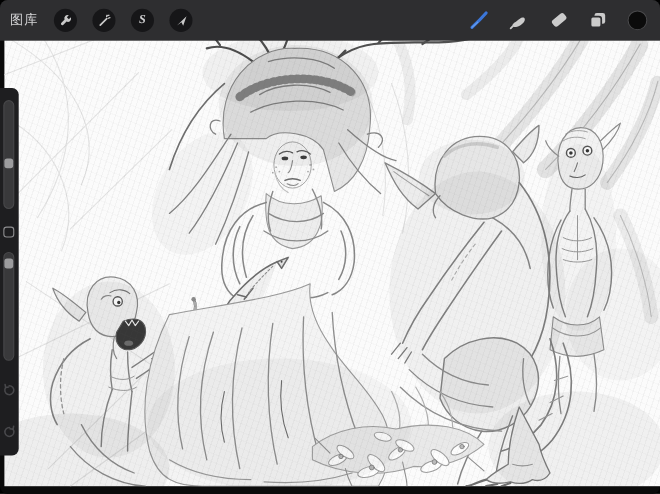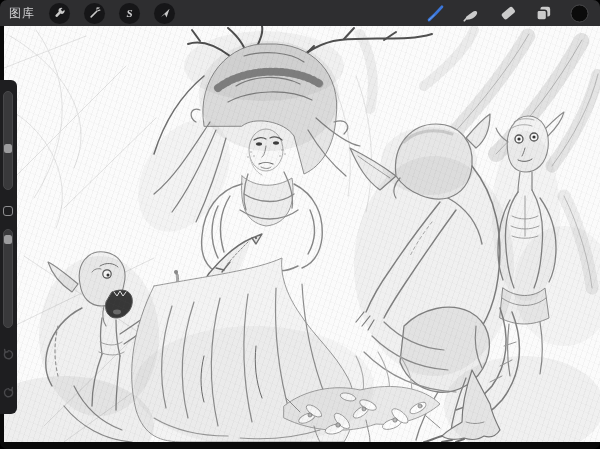--- a/index.html
+++ b/index.html
@@ -4,21 +4,21 @@
 <style>
   html,body{margin:0;padding:0;}
   body{
     width:600px;height:449px;background:#000;position:relative;overflow:hidden;
     font-family:"Liberation Sans", sans-serif;
   }
   .frame{position:absolute;inset:0;border-radius:7px;overflow:hidden;background:#0a0a0a;}
 
   
   .toolbar{
-    position:absolute;top:0;left:0;right:0;height:26px;background:#2e2e30;
+    position:absolute;top:0;left:0;right:0;height:37px;background:#2e2e30;
     display:flex;align-items:center;justify-content:space-between;
     padding:0 11px 0 9px;z-index:5;box-sizing:border-box;
   }
   .tb-left{display:flex;align-items:center;gap:14px;}
   .gallery-label{color:#d2d2d4;font-size:12px;letter-spacing:1px;cursor:default;}
   .tool-circle{
     width:21px;height:21px;border-radius:50%;background:#161618;border:none;padding:0;
     display:flex;align-items:center;justify-content:center;
   }
   .tool-circle svg{width:12px;height:12px;display:block;}

